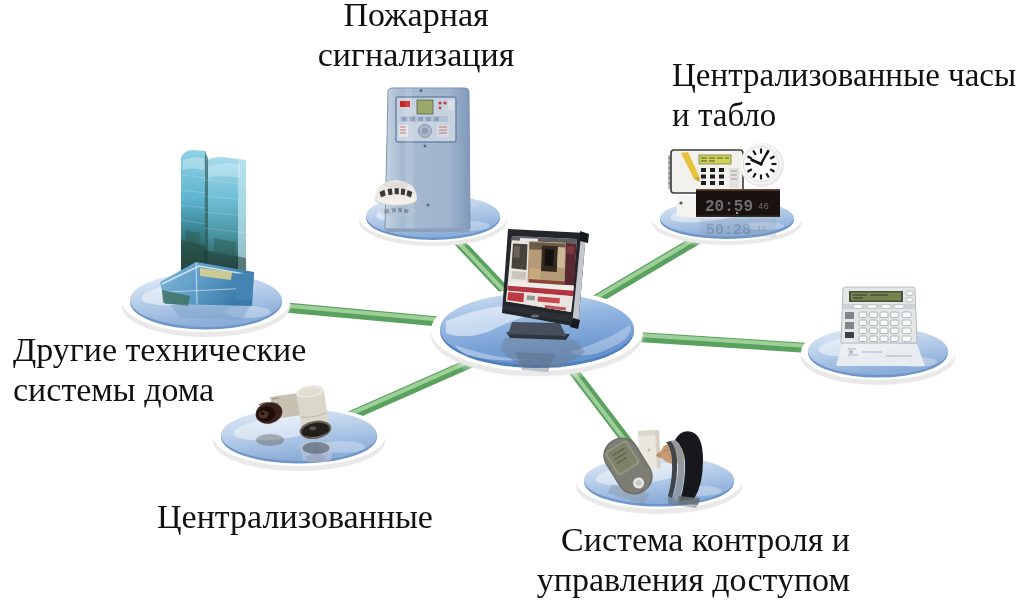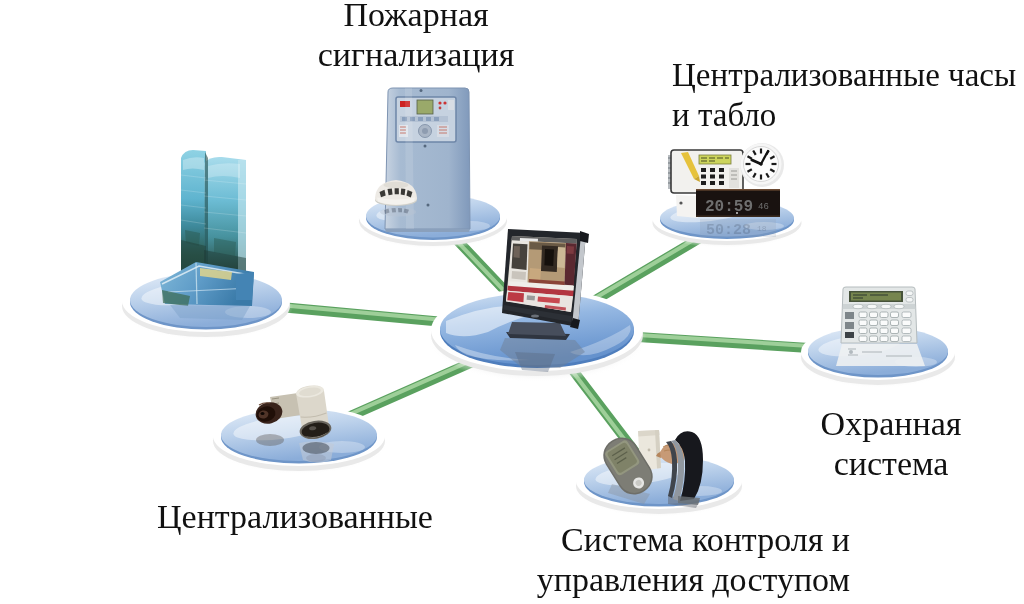--- a/index.html
+++ b/index.html
@@ -472,18 +472,18 @@
     <path d="M300 431 Q312 437 325 431 Q320 434.5 312.5 434.7 Q305 434.5 300 431 Z" fill="#98948a"></path>
     <ellipse cx="310" cy="425" rx="3.6" ry="2" fill="#55504a"></ellipse>
   </g>
 </g>
 </svg>
 
 <div class="lbl" style="left:296px;top:-5px;width:240px;text-align:center">Пожарная
 сигнализация</div>
 <div class="lbl" style="left:672px;top:55px;font-size:33px;">Централизованные часы
 и табло</div>
+<div class="lbl" style="left:13px;top:330px;">Другие технические
+системы дома</div>
 <div class="lbl" style="left:157px;top:497px;">Централизованные</div>
 <div class="lbl" style="left:530px;top:520px;width:320px;text-align:right">Система контроля и
 управления доступом</div>
-<div class="lbl" style="left:771px;top:404px;width:240px;text-align:center">Охранная
-система</div>
 </div>
 
 </body></html>

